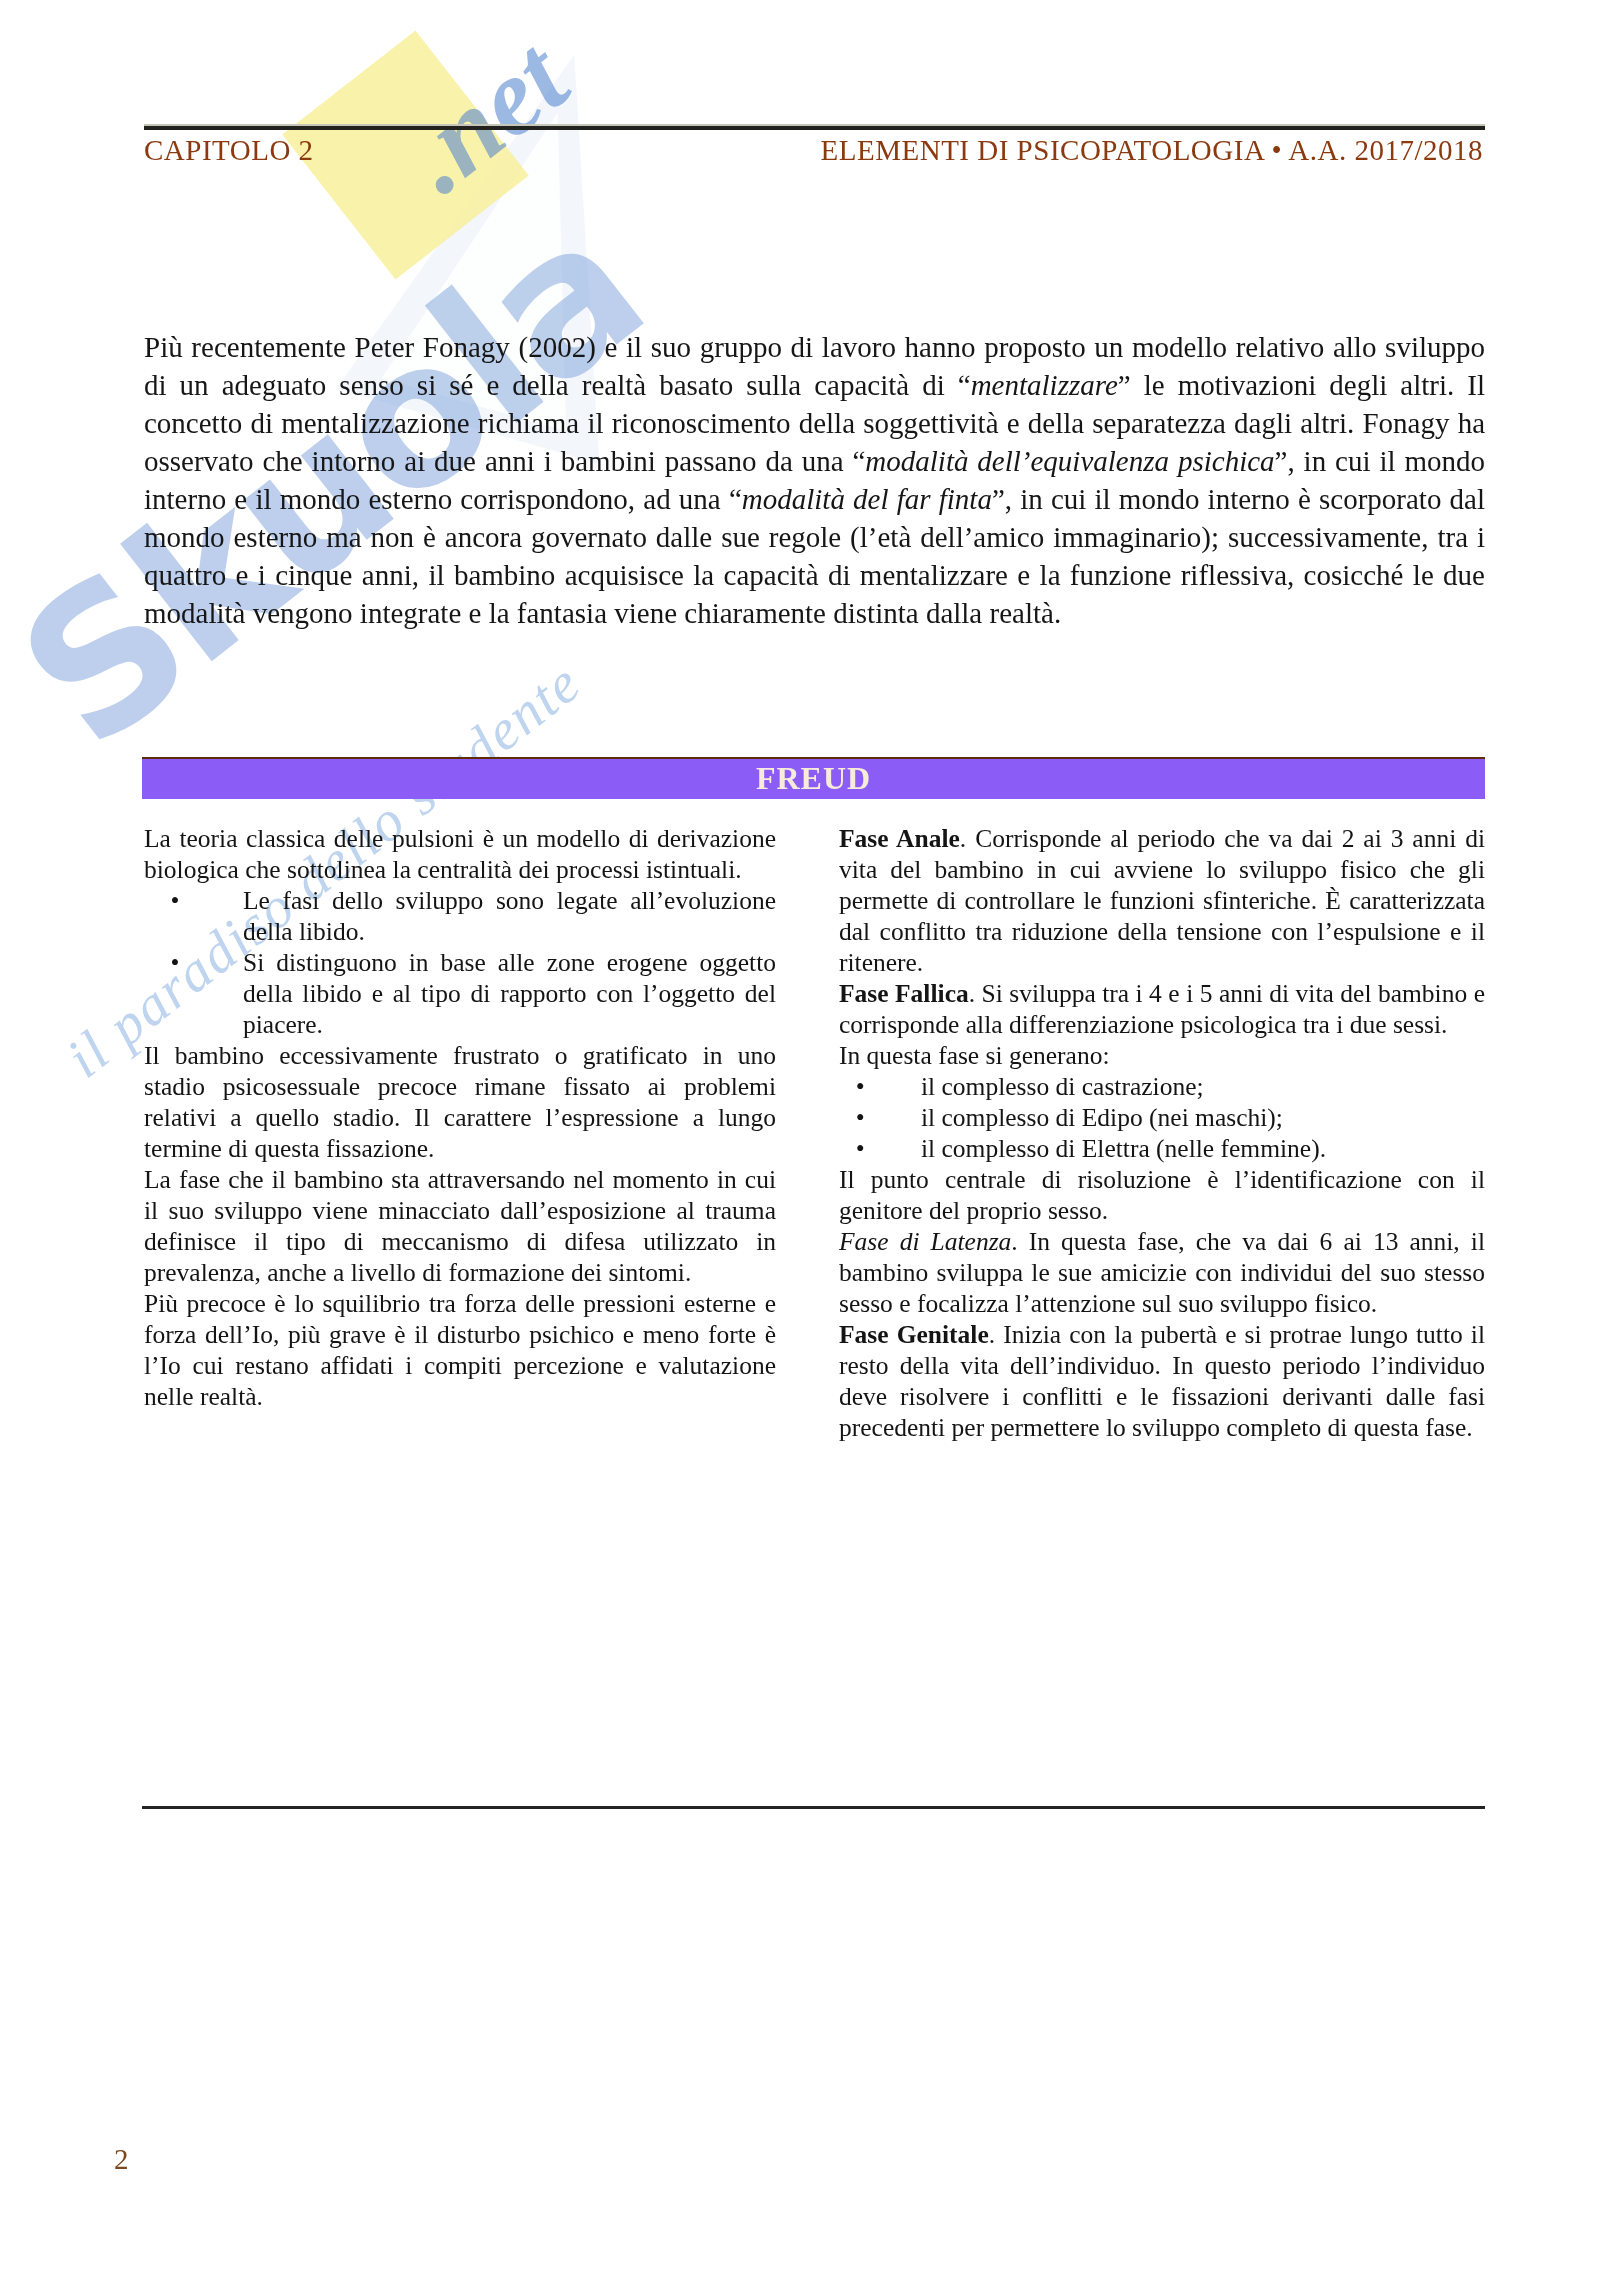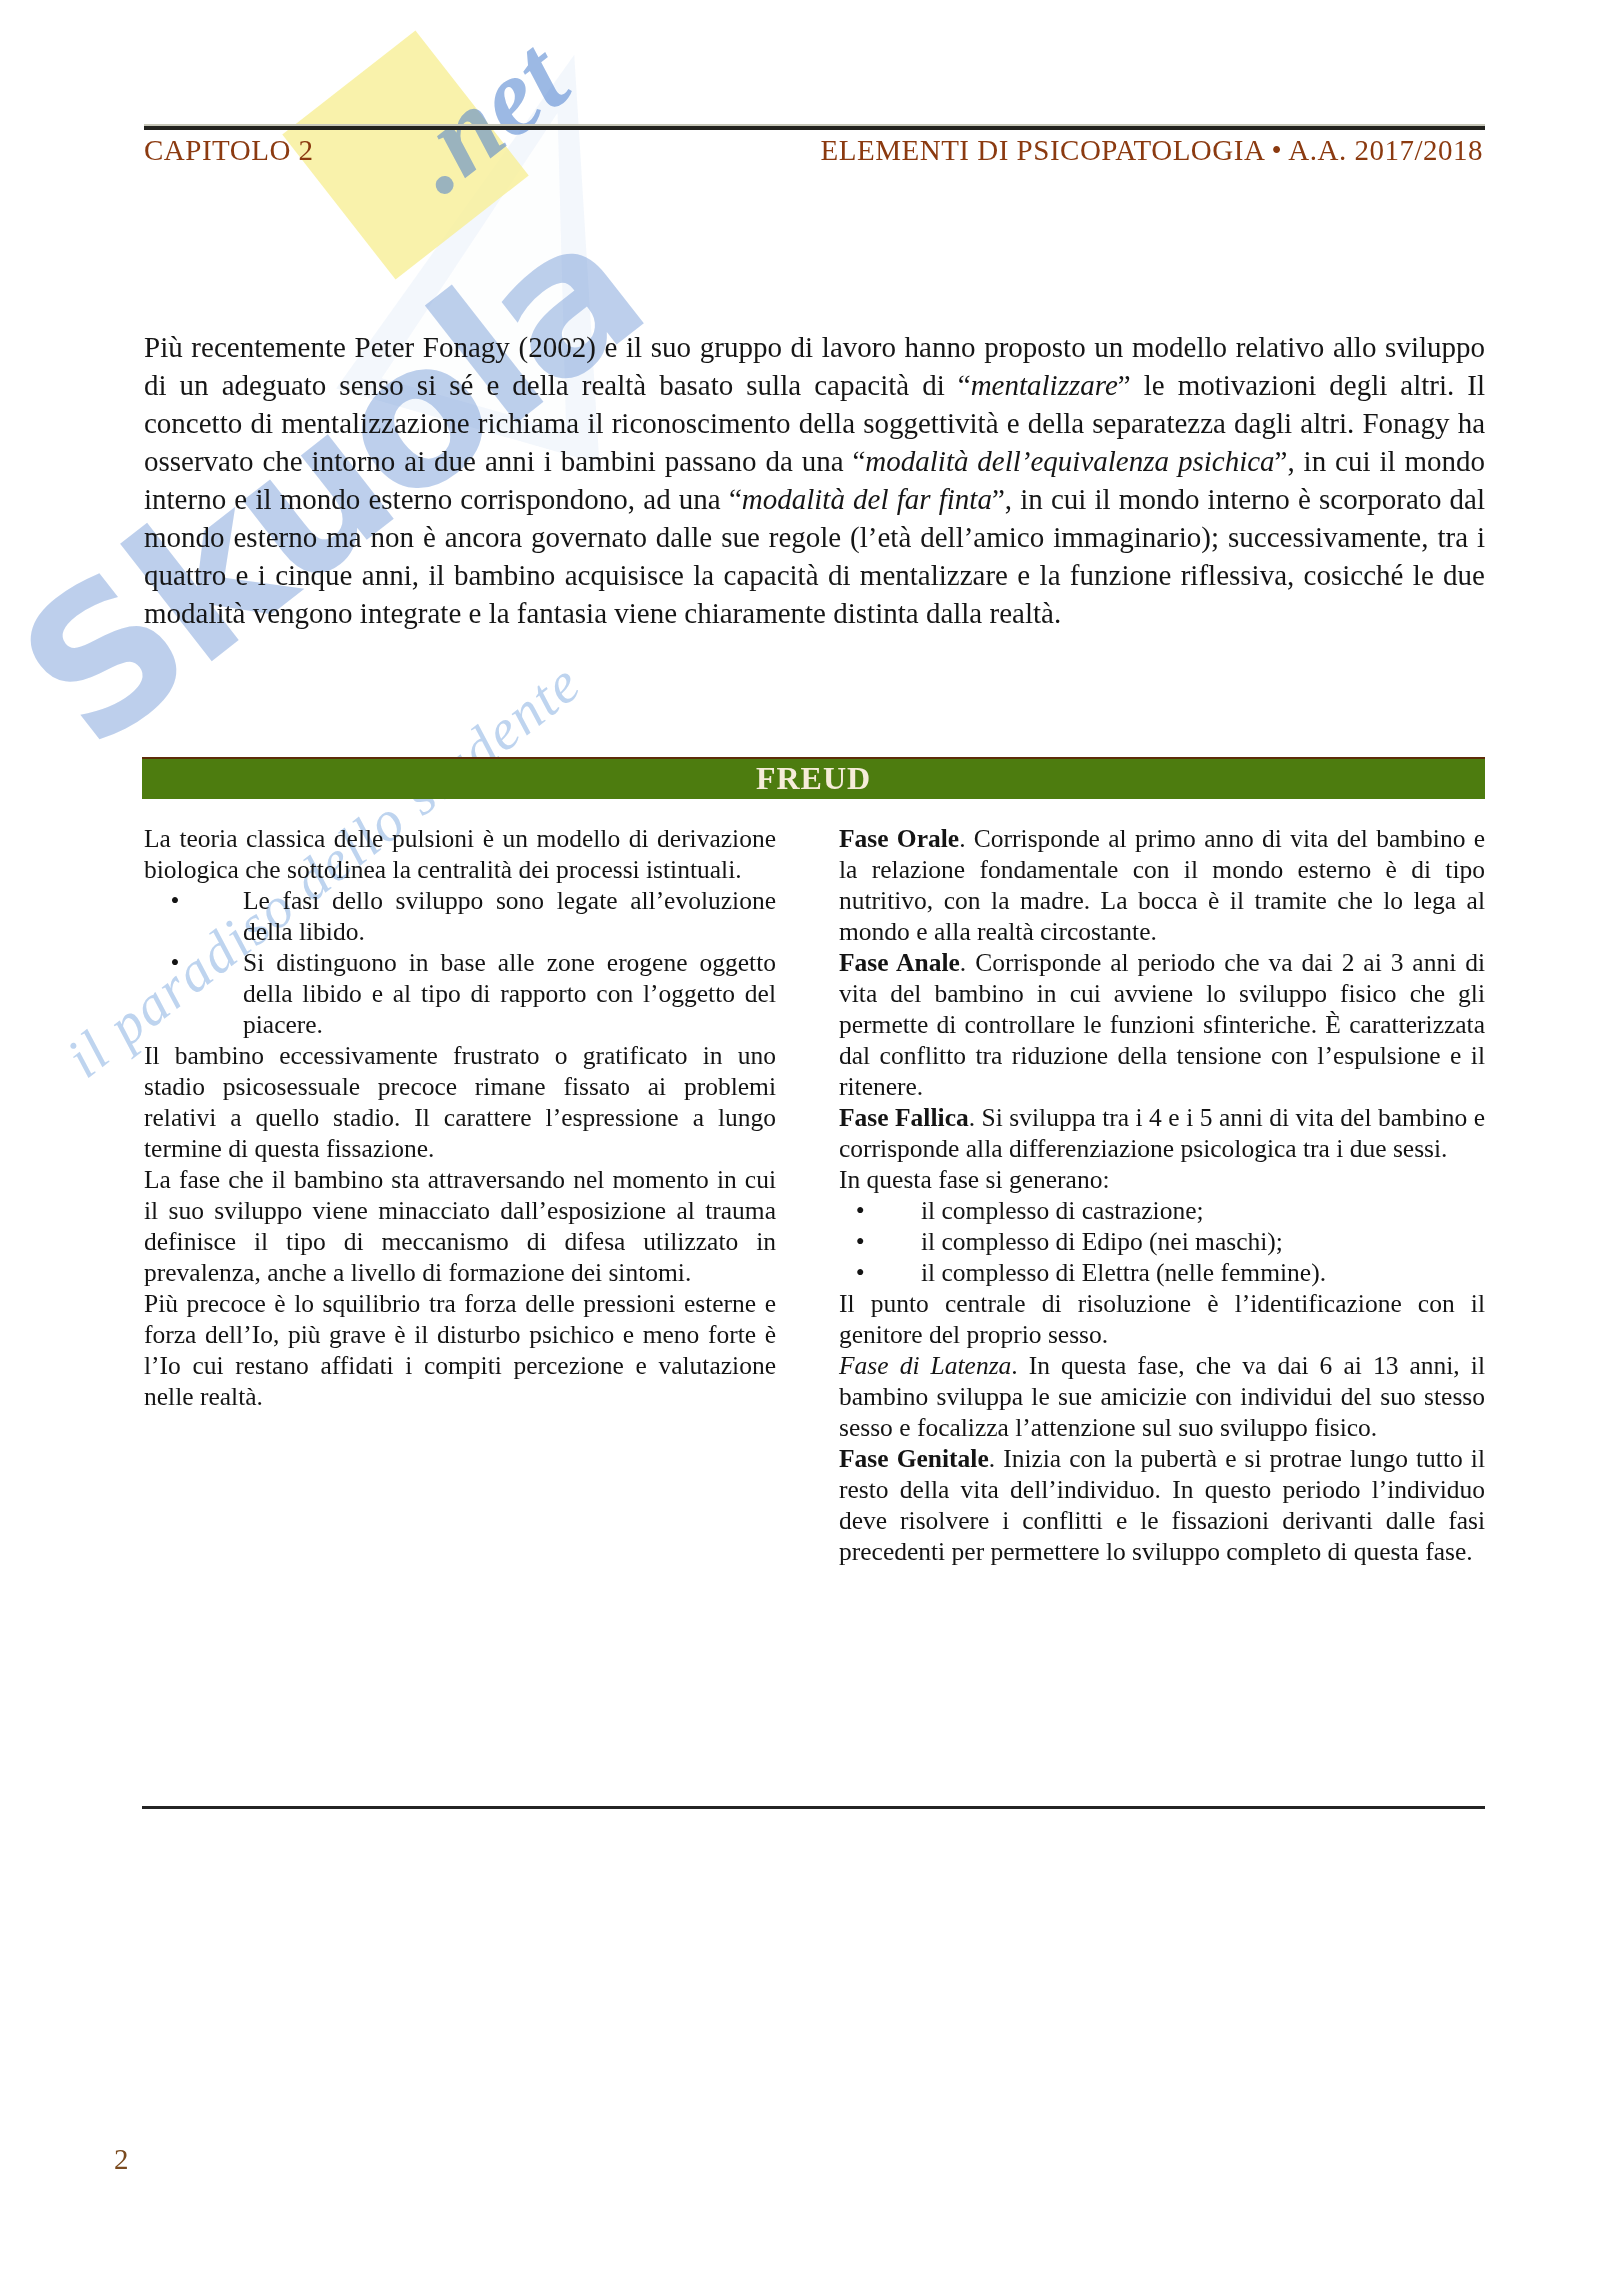--- a/index.html
+++ b/index.html
@@ -39,21 +39,21 @@
 
   
   .bodytext { position:absolute; left:144px; right:136px;
     font-size:29px; line-height:38px; text-align:justify; }
   .p1 { top:186px; }
   .p2 { top:299px; }
   .it { font-style:italic; }
 
   
   .freud-banner { position:absolute; left:142px; right:136px; top:757px;
-    height:40px; background:#4d7c0f; border-top:2px solid #5e2c09;
+    height:40px; background:#8b5cf6; border-top:2px solid #5e2c09;
     color:#f6ecd9; font-size:32px; font-weight:bold; letter-spacing:1px;
     text-align:center; line-height:38px; }
   .freud-cols { position:absolute; left:144px; right:136px; top:823px;
     display:grid; grid-template-columns:632px 1fr; column-gap:63px;
     font-size:25.5px; line-height:31px; text-align:justify; color:#141414; }
   .freud-cols p { margin:0; }
   .mt { margin-top:31px; }
   .li-l { position:relative; padding-left:99px; }
   .li-l::before { content:"\2022"; position:absolute; left:26.5px; top:0; }
   .li-r { position:relative; padding-left:82px; }
@@ -98,21 +98,20 @@
     <div class="col-left">
       <p>La teoria classica delle pulsioni è un modello di derivazione biologica che sottolinea la centralità dei processi istintuali.</p>
       <div class="li-l">Le fasi dello sviluppo sono legate all’evoluzione della libido.</div>
       <div class="li-l">Si distinguono in base alle zone erogene oggetto della libido e al tipo di rapporto con l’oggetto del piacere.</div>
       <p class="mt">Il bambino eccessivamente frustrato o gratificato in uno stadio psicosessuale precoce rimane fissato ai problemi relativi a quello stadio. Il carattere l’espressione a lungo termine di questa fissazione.</p>
       <p class="mt">La fase che il bambino sta attraversando nel momento in cui il suo sviluppo viene minacciato dall’esposizione al trauma definisce il tipo di meccanismo di difesa utilizzato in prevalenza, anche a livello di formazione dei sintomi.</p>
       <p class="mt">Più precoce è lo squilibrio tra forza delle pressioni esterne e forza dell’Io, più grave è il disturbo psichico e meno forte è l’Io cui restano affidati i compiti percezione e valutazione nelle realtà.</p>
     </div>
 
     <div class="col-right">
-      <p><span class="b">Fase Orale</span><span>. Corrisponde al primo anno di vita del bambino e la relazione fondamentale con il mondo esterno è di tipo nutritivo, con la madre. La bocca è il tramite che lo lega al mondo e alla realtà circostante.</span></p>
 
       <p class="mt"><span class="b">Fase Anale</span><span>. Corrisponde al periodo che va dai 2 ai 3 anni di vita del bambino in cui avviene lo sviluppo fisico che gli permette di controllare le funzioni sfinteriche. È caratterizzata dal conflitto tra riduzione della tensione con l’espulsione e il ritenere.</span></p>
 
       <p class="mt"><span class="b">Fase Fallica</span><span>. Si sviluppa tra i 4 e i 5 anni di vita del bambino e corrisponde alla differenziazione psicologica tra i due sessi.</span></p>
       <p>In questa fase si generano:</p>
       <div class="li-r">il complesso di castrazione;</div>
       <div class="li-r">il complesso di Edipo (nei maschi);</div>
       <div class="li-r">il complesso di Elettra (nelle femmine).</div>
       <p>Il punto centrale di risoluzione è l’identificazione con il genitore del proprio sesso.</p>
 

